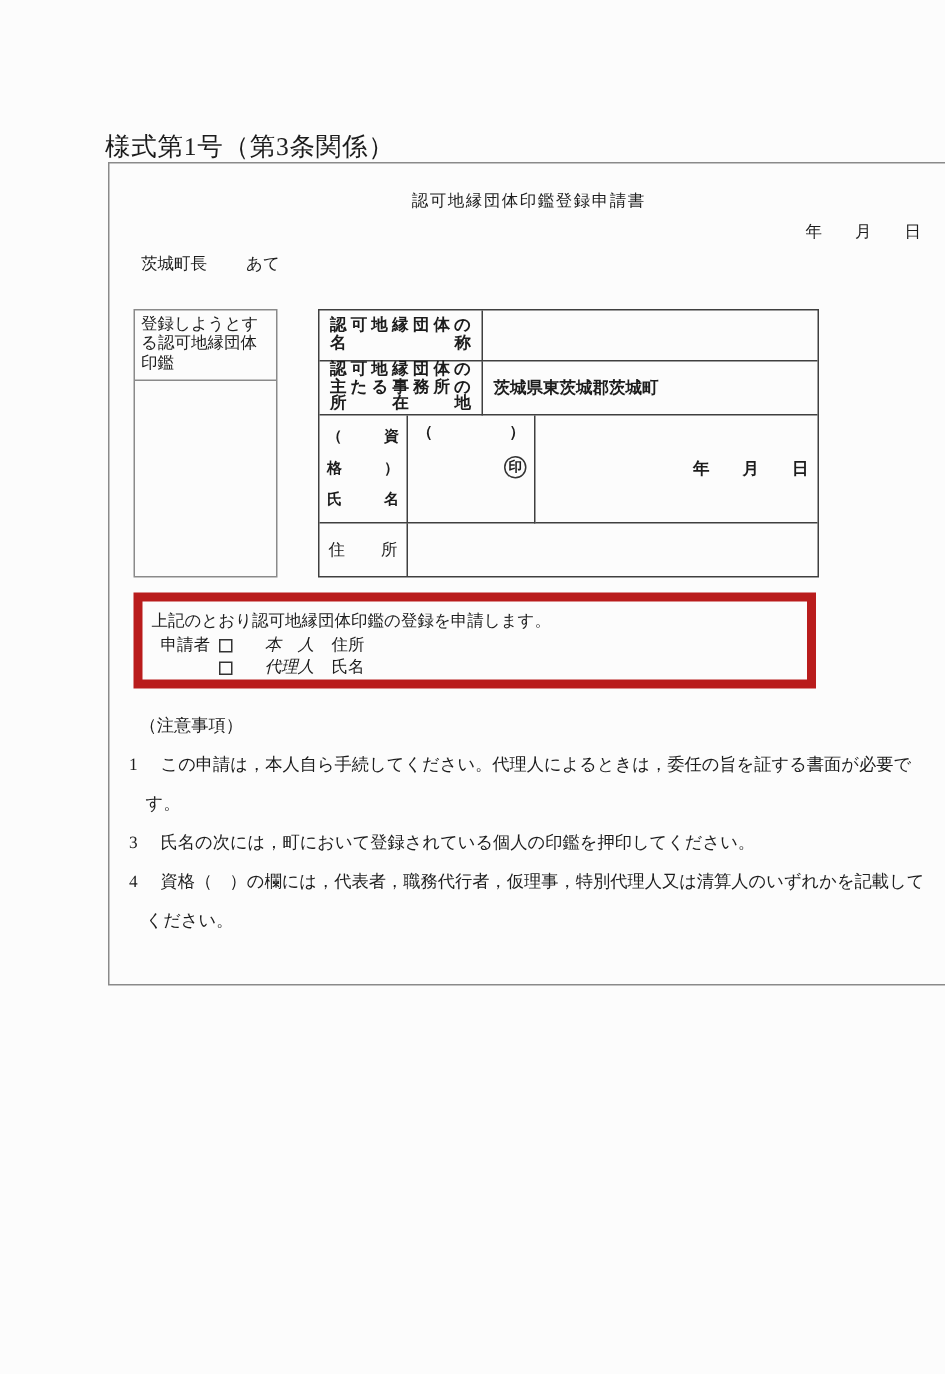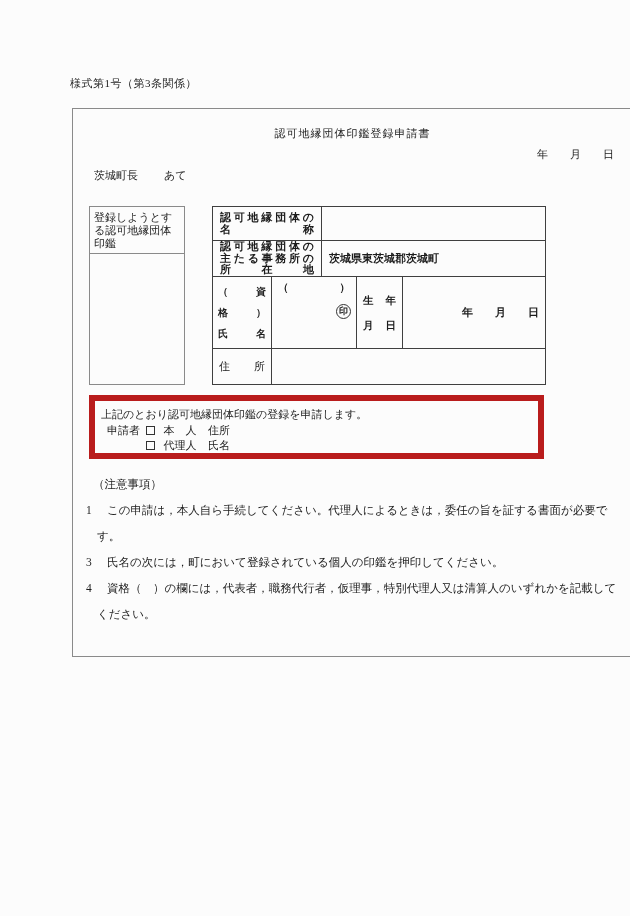--- a/index.html
+++ b/index.html
@@ -12,22 +12,22 @@
     position: relative;
     width: 630px;
     height: 916px;
     background: #fcfcfc;
     overflow: hidden;
     font-size: 11px;
   }
   .form-number {
     position: absolute;
     left: 70px;
-    top: 76px;
-    font-size: 11px;
+    top: 86px;
+    font-size: 17px;
     letter-spacing: 0.5px;
   }
   .outer-box {
     position: absolute;
     left: 72px;
     top: 108px;
     width: 561px;
     height: 549px;
     border: 1px solid #8a8a8a;
   }
@@ -63,20 +63,21 @@
     height: 179px;
     border: 1px solid #8a8a8a;
   }
   .seal-box-label {
     border-bottom: 1px solid #8a8a8a;
     min-height: 45px;
     padding: 4px 4px 3px 4px;
     line-height: 13px;
     font-size: 11px;
     word-break: break-all;
+    font-family: Liberation Mono, monospace;
   }
   .seal-box-space { height: 132px; }
 
   
   .main-table {
     position: absolute;
     left: 139px;
     top: 97px;
     width: 334px;
     height: 179px;
@@ -164,21 +165,21 @@
   .decl-applicant { width: 45px; }
   .decl-indent { margin-left: 45px; }
   .checkbox {
     display: inline-block;
     width: 9px;
     height: 9px;
     border: 1px solid #333;
     margin-top: 3px;
     flex: none;
   }
-  .decl-person { width: 44px; margin-left: 3px; }
+  .decl-person { width: 44px; margin-left: 16px; font-style: italic; }
   .decl-field { margin-left: 6px; }
 
   
   .notes {
     position: absolute;
     top: 362px;
     left: 0;
     width: 100%;
     font-size: 11.5px;
     line-height: 26px;
@@ -237,24 +238,20 @@
       </div>
 
       <div class="trow row-h3">
         <div class="tcell lbl-narrow br bb qual-cell">
           <div class="jl">（資　格）</div>
           <div class="jl">氏　　名</div>
         </div>
         <div class="tcell name-cell br bb">
           <div class="jl">（　　　　）</div>
           <div class="seal-mark">印</div>
-        </div>
-        <div class="tcell birth-cell br bb">
-          <div class="jl">生　年</div>
-          <div class="jl">月　日</div>
         </div>
         <div class="tcell grow bb date-cell">年　　月　　日</div>
       </div>
 
       <div class="trow row-h4">
         <div class="tcell lbl-narrow br addr-label">
           <div class="jl">住　　所</div>
         </div>
         <div class="tcell grow value-cell"></div>
       </div>

